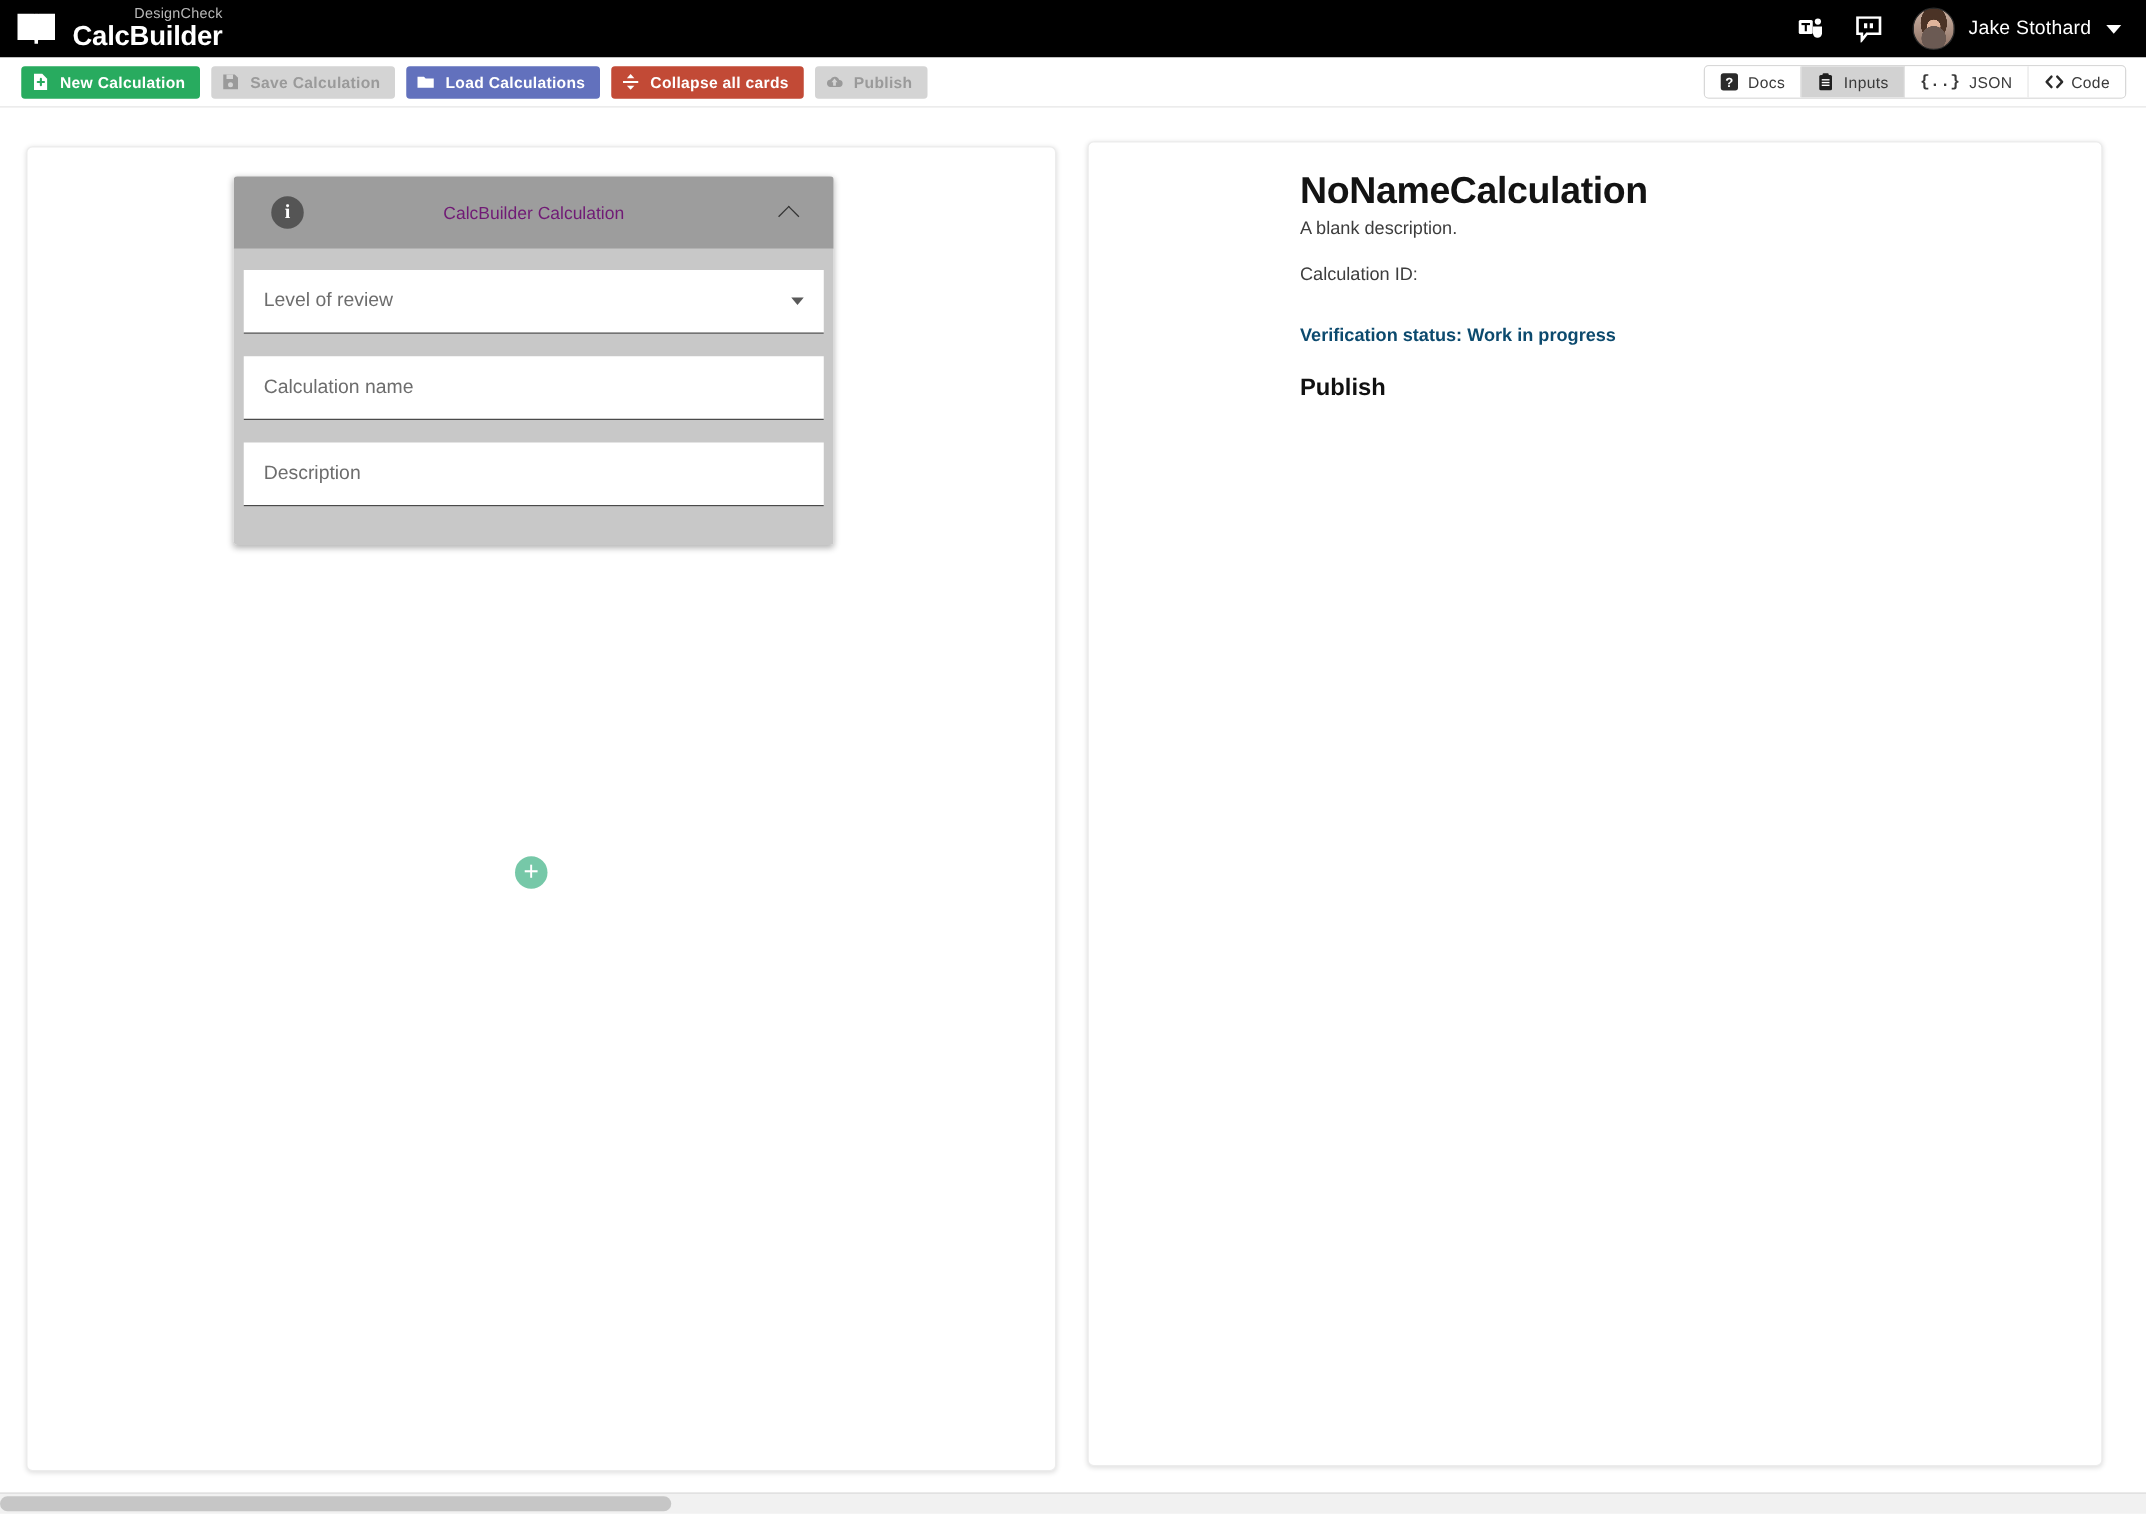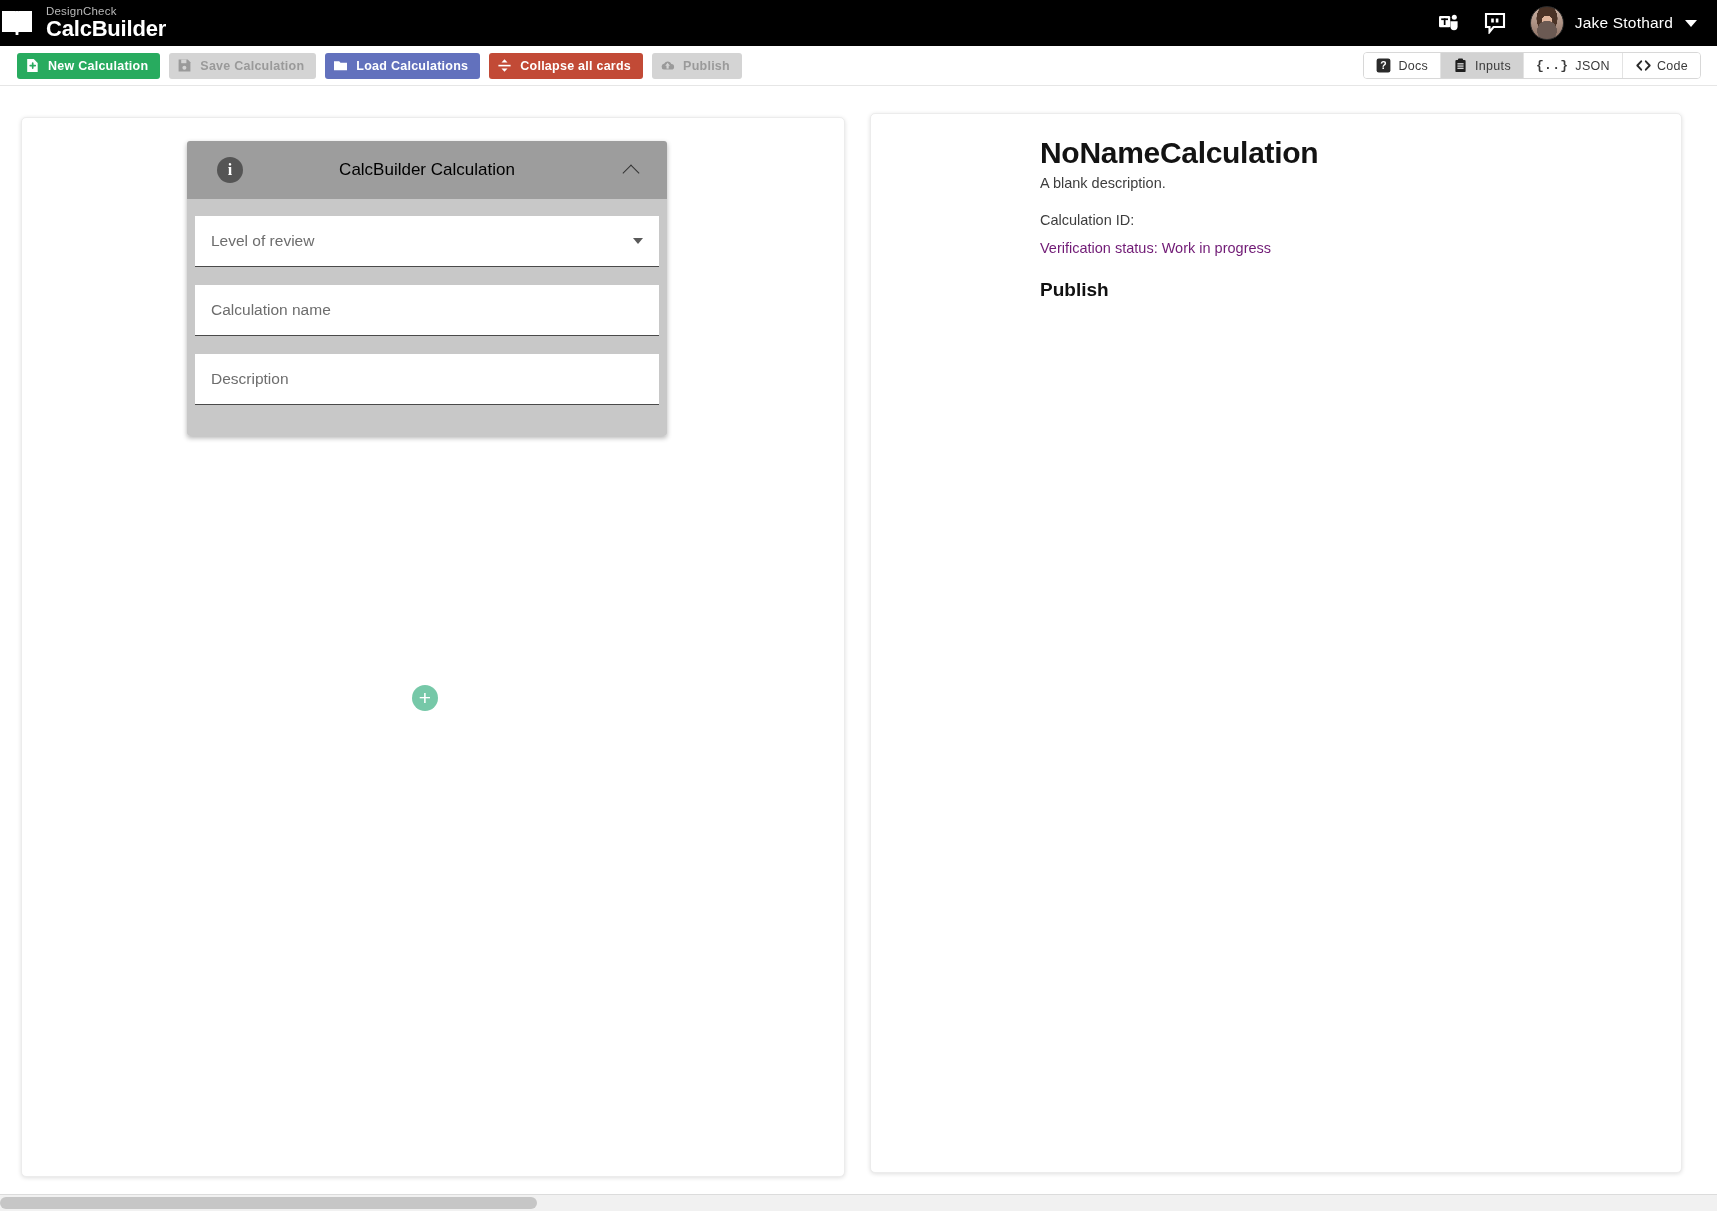--- a/index.html
+++ b/index.html
@@ -10,21 +10,21 @@
     overflow: hidden;
   }
 
   
   .topbar {
     position: absolute; top: 0; left: 0;
     width: 1717px; height: 46px;
     background: #000000;
     display: flex; align-items: center;
   }
-  .brand { display: flex; align-items: center; padding-left: 0; }
+  .brand { display: flex; align-items: center; padding-left: 12px; text-align: right; }
   .brand-book { width: 34px; height: 30px; position: relative; flex: 0 0 auto; }
   .brand-text { margin-left: 12px; line-height: 1; }
   .brand-sub {
     font-size: 11.5px; color: #b9b9b9; letter-spacing: .2px;
     display: block; margin-bottom: 1px;
   }
   .brand-main {
     font-size: 22px; color: #ffffff; font-weight: bold; letter-spacing: -.2px;
     display: block;
   }
@@ -130,21 +130,21 @@
   }
   .info-badge {
     width: 26px; height: 26px; border-radius: 50%;
     background: #555555; color: #ffffff;
     font-weight: bold; font-size: 16px; font-family: "Liberation Serif", serif;
     display: flex; align-items: center; justify-content: center;
     margin-left: 30px; cursor: pointer; flex: 0 0 auto;
   }
   .calc-title {
     position: absolute; left: 0; right: 0; text-align: center;
-    font-size: 17px; color: #000000; pointer-events: none;
+    font-size: 14px; color: #701a75; pointer-events: none;
   }
   .chev-up {
     margin-left: auto; margin-right: 26px; cursor: pointer;
     width: 18px; height: 18px; position: relative; flex: 0 0 auto;
   }
   .chev-up::before {
     content: ""; position: absolute; left: 2px; top: 6px;
     width: 11px; height: 11px;
     border-left: 1.8px solid #333; border-top: 1.8px solid #333;
     transform: rotate(45deg);
@@ -174,21 +174,21 @@
   }
 
   
   .report { position: absolute; left: 169px; top: 22px; right: 24px; }
   .rep-title {
     font-size: 30px; font-weight: bold; color: #131313;
     letter-spacing: -.3px; line-height: 1.15;
   }
   .rep-desc { font-size: 14.5px; color: #3d3d3d; margin-top: 4px; }
   .rep-id   { font-size: 14.5px; color: #3d3d3d; margin-top: 21px; }
-  .rep-status { font-size: 14.5px; color: #701a75; margin-top: 12px; }
+  .rep-status { font-size: 14.5px; color: #0c4a6e; margin-top: 33px; font-weight: bold; }
   .rep-h2 { font-size: 19px; font-weight: bold; color: #111111; margin-top: 23px; }
 
   
   .hscroll {
     position: absolute; left: 0; bottom: 0;
     width: 1717px; height: 17px;
     background: #f1f1f1; border-top: 1px solid #dcdcdc;
   }
   .hscroll-thumb {
     position: absolute; left: 0; top: 2px;

